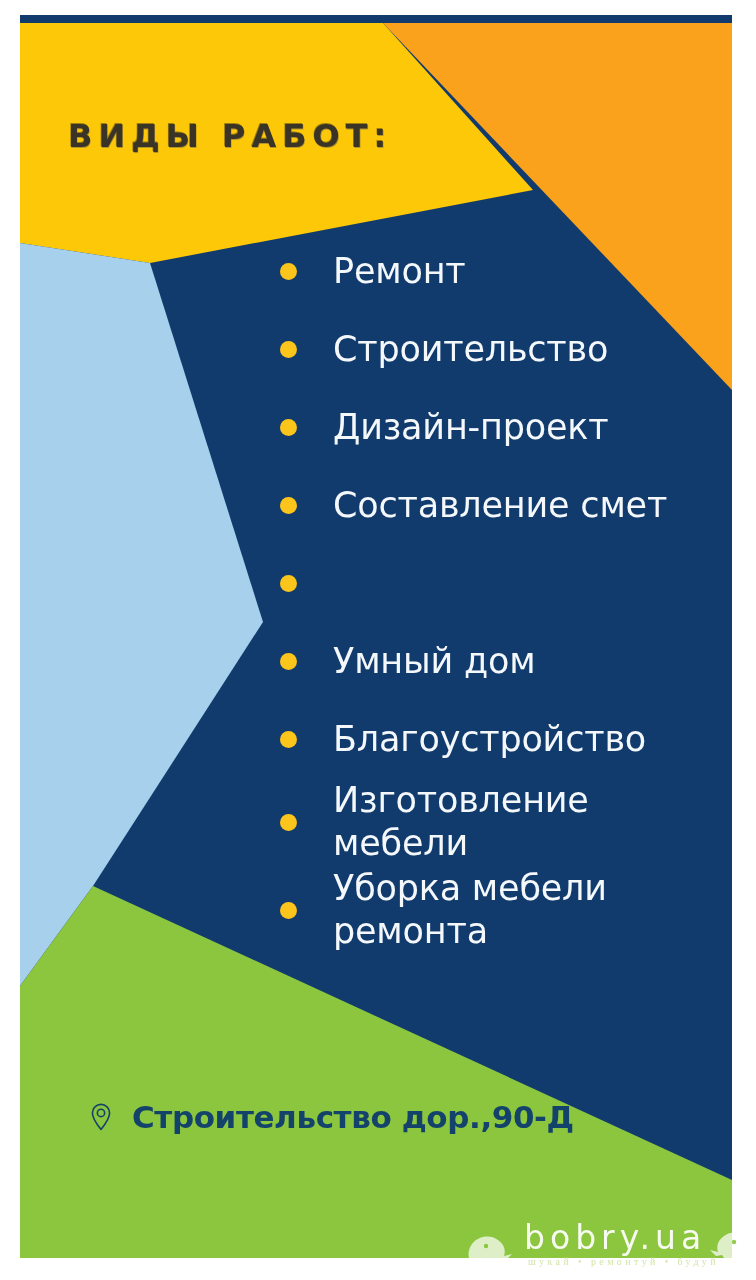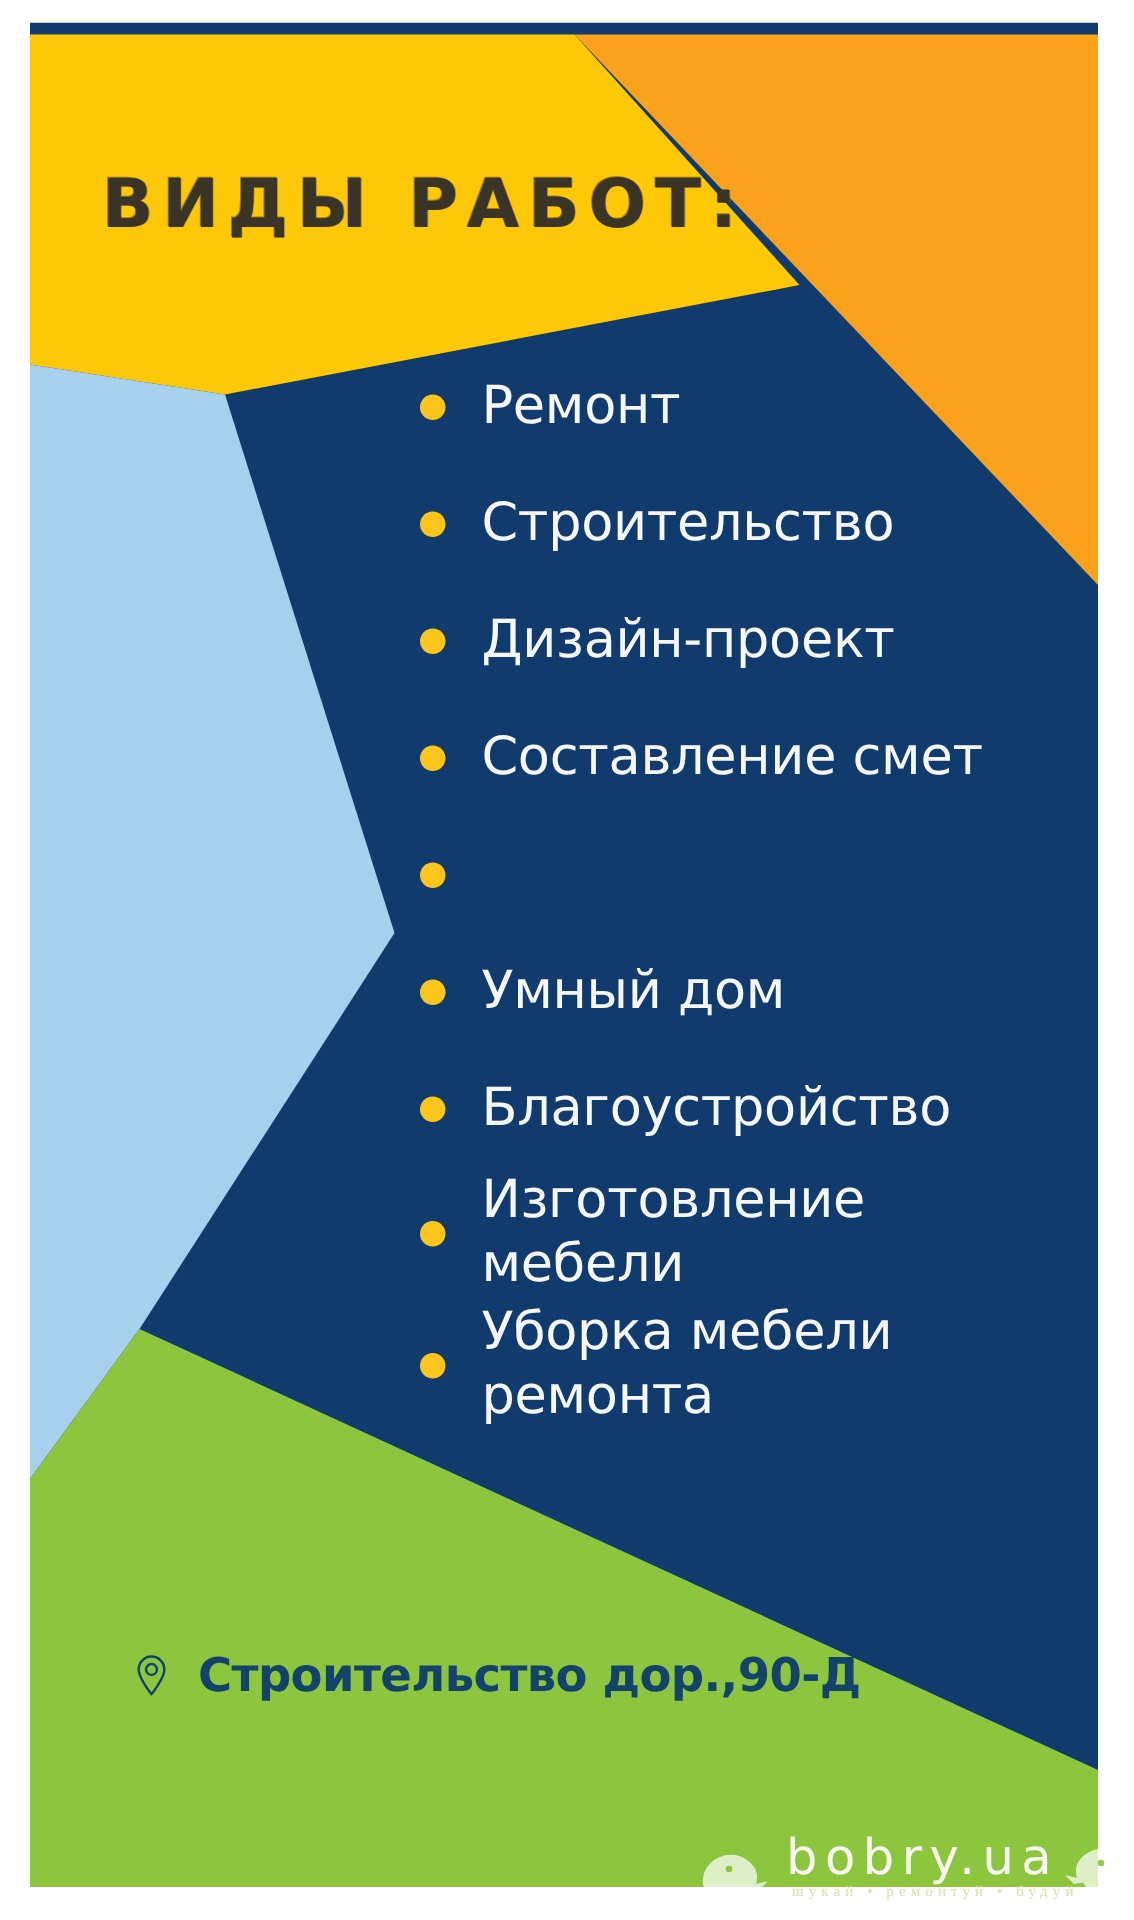--- a/index.html
+++ b/index.html
@@ -37,21 +37,21 @@
     left: 0;
     top: 108px;
     width: 560px;
     height: 70px;
   }
   .title-text {
     position: absolute;
     left: 68px;
     top: 0;
     font-family: "DejaVu Sans", sans-serif;
-    font-size: 45px;
+    font-size: 32px;
     font-weight: bold;
     letter-spacing: 6px;
     line-height: 56px;
     color: #3a3427;
     white-space: nowrap;
     text-shadow:
        0.6px 0.6px 0 rgba(120,108,70,0.55),
       -0.6px -0.6px 0 rgba(40,36,20,0.45);
     background-image:
       repeating-linear-gradient(118deg, rgba(255,215,70,0.30) 0px, rgba(255,215,70,0.30) 1px, rgba(0,0,0,0) 1px, rgba(0,0,0,0) 4px),
@@ -65,20 +65,21 @@
     position: absolute;
     left: 280px;
     top: 232px;
     width: 460px;
   }
   .svc-row {
     position: relative;
     display: flex;
     align-items: center;
     min-height: 78px;
+    gap: 12px;
   }
   .svc-row.two-line {
     min-height: 88px;
   }
   .bullet {
     flex: 0 0 auto;
     width: 17px;
     height: 17px;
     border-radius: 50%;
     background: #FCC51C;

